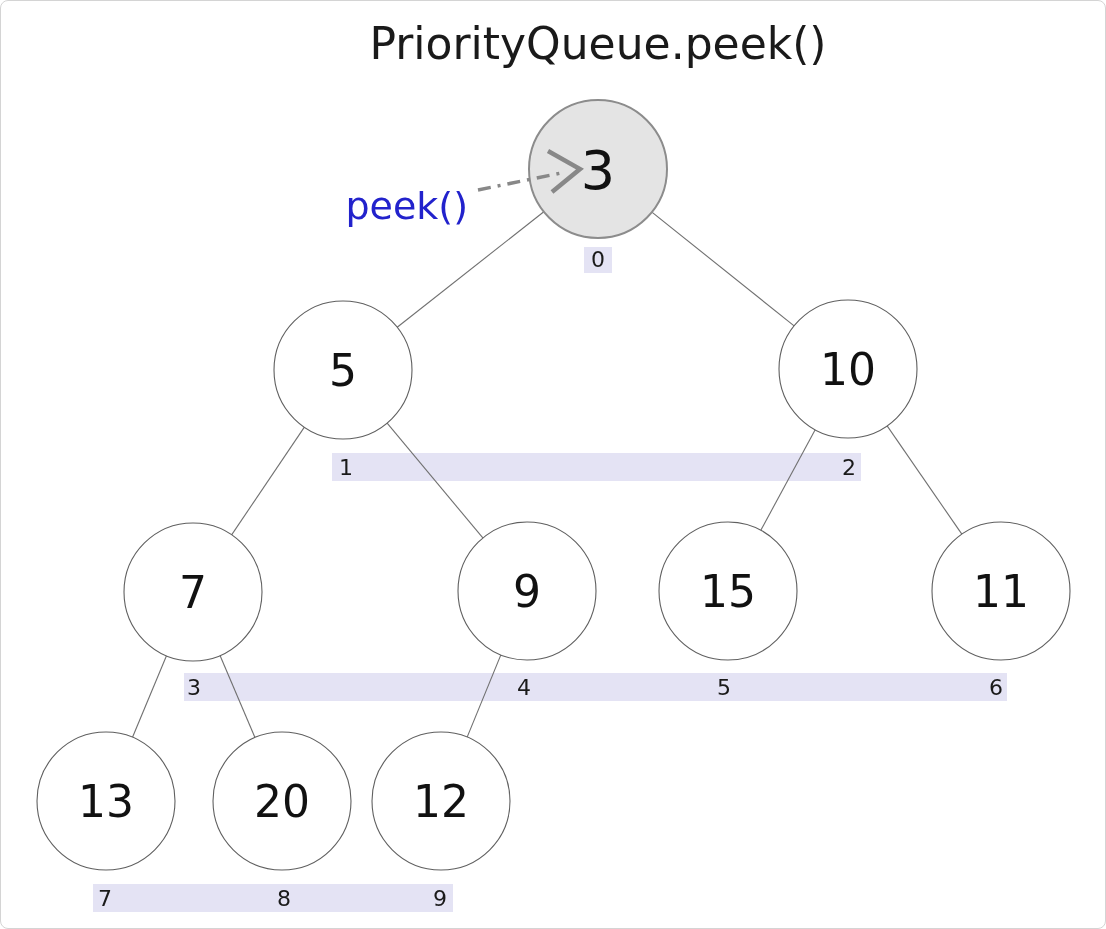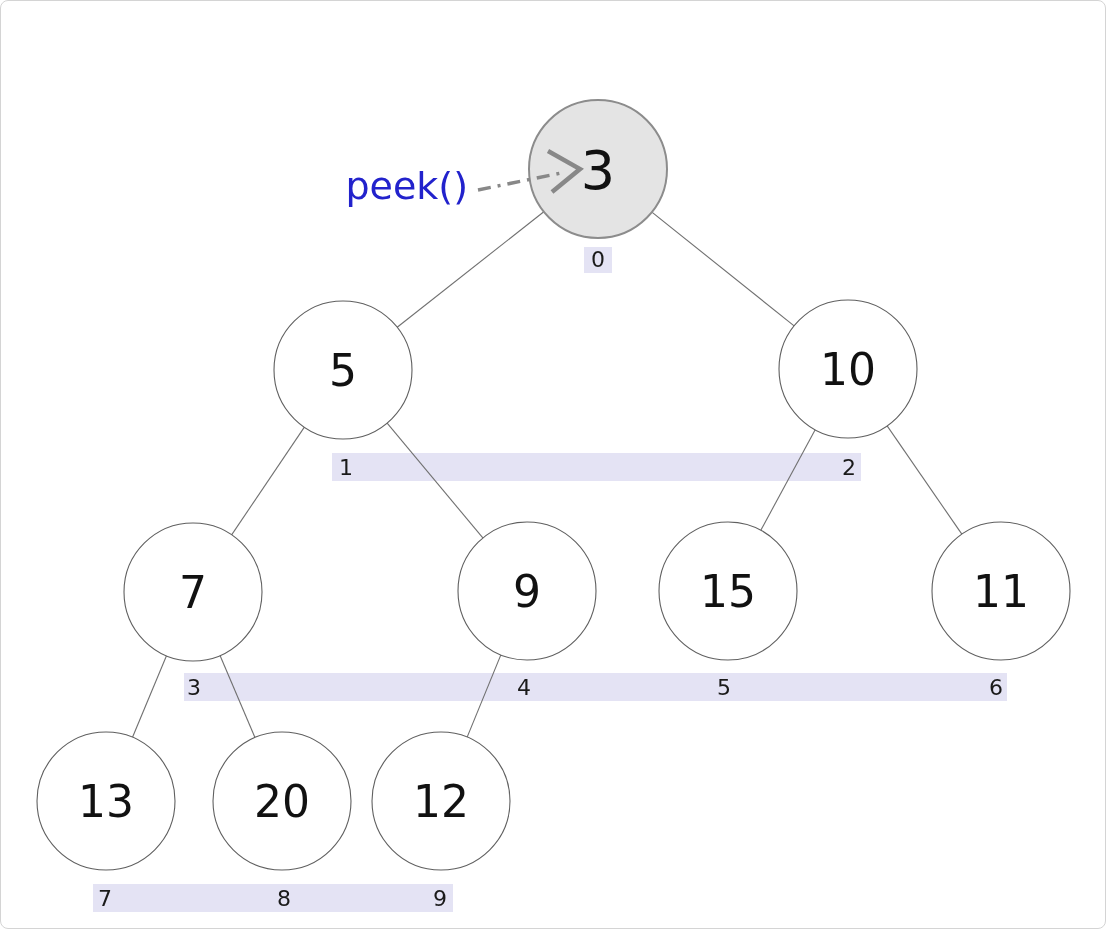--- a/index.html
+++ b/index.html
@@ -39,21 +39,22 @@
   #tree-svg {
     position: absolute;
     top: 0;
     left: 0;
   }
 </style>
 </head>
 <body>
 
 <div class="figure">
-  <div class="peek-label" style="color: rgb(34, 34, 204);">peek()</div>
+  <div class="title">PriorityQueue.peek()</div>
+  <div class="peek-label" style="color: rgb(34, 34, 204); margin-top: 20px;">peek()</div>
   <svg id="tree-svg" width="1104" height="927" viewBox="0 0 1104 927">
       <rect x="583" y="246" width="28" height="26" fill="#e4e3f4"></rect>
       <text x="597" y="266" text-anchor="middle" font-size="22" fill="#1a1a1a">0</text>
       <rect x="331" y="452" width="529" height="28" fill="#e4e3f4"></rect>
       <text x="345" y="474" text-anchor="middle" font-size="22" fill="#1a1a1a">1</text>
       <text x="848" y="474" text-anchor="middle" font-size="22" fill="#1a1a1a">2</text>
       <rect x="183" y="672" width="823" height="28" fill="#e4e3f4"></rect>
       <text x="193" y="694" text-anchor="middle" font-size="22" fill="#1a1a1a">3</text>
       <text x="523" y="694" text-anchor="middle" font-size="22" fill="#1a1a1a">4</text>
       <text x="723" y="694" text-anchor="middle" font-size="22" fill="#1a1a1a">5</text>

